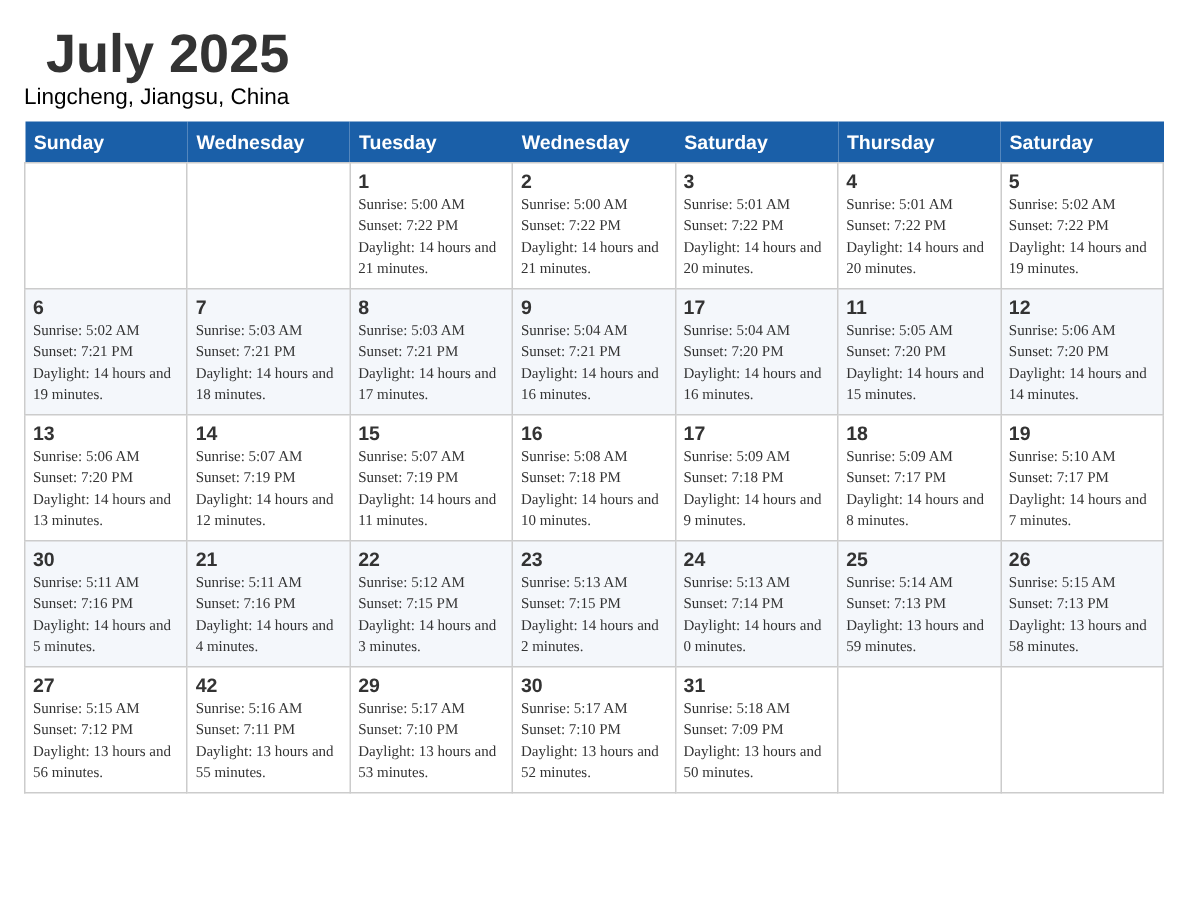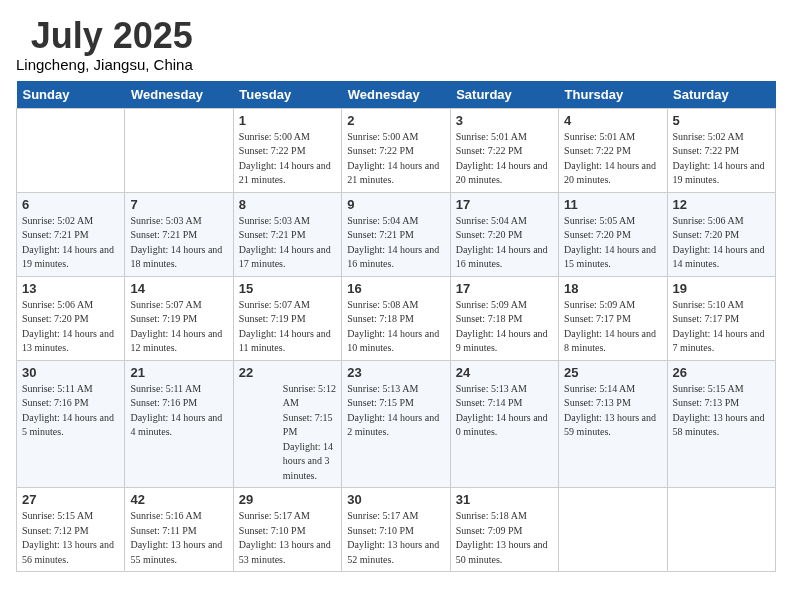--- a/index.html
+++ b/index.html
@@ -248,21 +248,21 @@
 Daylight: 14 hours and 5 minutes.</div>
         </td>
         <td>
           <span class="day-number">21</span>
           <div class="cell-text" style="white-space: pre-line;">Sunrise: 5:11 AM
 Sunset: 7:16 PM
 Daylight: 14 hours and 4 minutes.</div>
         </td>
         <td>
           <span class="day-number">22</span>
-          <div class="cell-text" style="white-space: pre-line; margin-left: 44px;">Sunrise: 5:12 AM
+          <div class="cell-text" style="white-space: pre-line;">Sunrise: 5:12 AM
 Sunset: 7:15 PM
 Daylight: 14 hours and 3 minutes.</div>
         </td>
         <td>
           <span class="day-number">23</span>
           <div class="cell-text" style="white-space: pre-line;">Sunrise: 5:13 AM
 Sunset: 7:15 PM
 Daylight: 14 hours and 2 minutes.</div>
         </td>
         <td>

